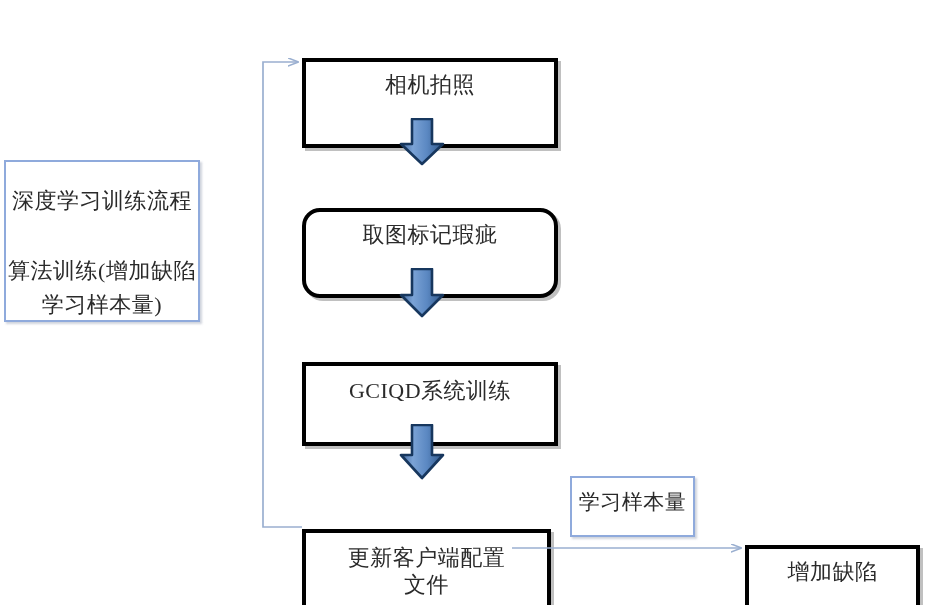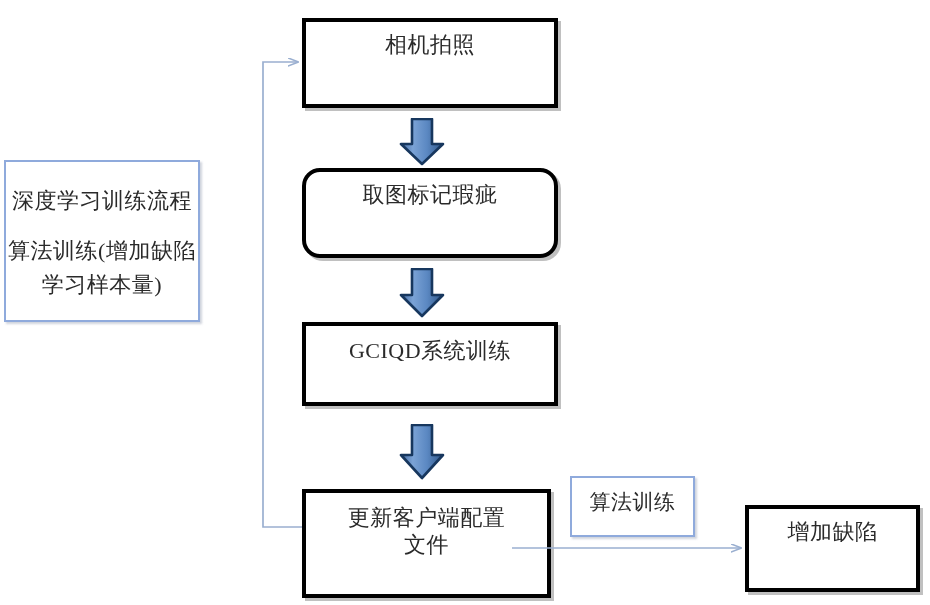--- a/index.html
+++ b/index.html
@@ -19,20 +19,21 @@
     overflow: hidden;
   }
 
   
   .proc-box {
     position: absolute;
     box-sizing: border-box;
     background: #ffffff;
     border: 4px solid #000000;
     box-shadow: 3px 3px 0 rgba(140,140,140,0.55);
+    margin-top: 40px;
   }
   .proc-box .box-label {
     position: absolute;
     left: 0;
     right: 0;
     text-align: center;
     color: #2a2a2a;
     font-size: 22px;
     line-height: 1.22;
     letter-spacing: 0.5px;
@@ -74,21 +75,21 @@
     pointer-events: none;
   }
 </style>
 </head>
 <body>
 
 <div id="canvas">
 
   <div class="note-box" style="left:4px; top:160px; width:196px; height:162px;">
     <div class="note-label" style="top:22px;">深度学习训练流程</div>
-    <div class="note-label" style="top:72px;text-align:center;">算法训练(增加缺陷
+    <div class="note-label" style="top:92px;text-align:center;">算法训练(增加缺陷
 学习样本量)</div>
   </div>
 
   <div class="proc-box" style="left:302px; top:18px; width:256px; height:90px;">
     <div class="box-label" style="top:10px;">相机拍照</div>
   </div>
 
   <div class="proc-box" style="left:302px; top:168px; width:256px; height:90px;border-radius:18px;">
     <div class="box-label" style="top:10px;">取图标记瑕疵</div>
   </div>
@@ -96,21 +97,21 @@
   <div class="proc-box" style="left:302px; top:322px; width:256px; height:84px;">
     <div class="box-label" style="top:12px;">GCIQD系统训练</div>
   </div>
 
   <div class="proc-box" style="left:302px; top:489px; width:249px; height:109px;">
     <div class="box-label" style="top:12px;">更新客户端配置
 文件</div>
   </div>
 
   <div class="note-box" style="left:570px; top:476px; width:125px; height:61px;">
-    <div class="note-label" style="top:8px; font-size:21px;">算法训练</div>
+    <div class="note-label" style="top:8px; font-size:21px;">学习样本量</div>
   </div>
 
   <div class="proc-box" style="left:745px; top:505px; width:175px; height:87px;">
     <div class="box-label" style="top:10px;">增加缺陷</div>
   </div>
 
   <svg class="block-arrow" style="left:399px; top:118px;" width="46" height="48" viewBox="0 0 46 48">
     <defs>
       <linearGradient id="ag1" x1="0" y1="0" x2="1" y2="0">
         <stop offset="0%" stop-color="#43699f"></stop>

